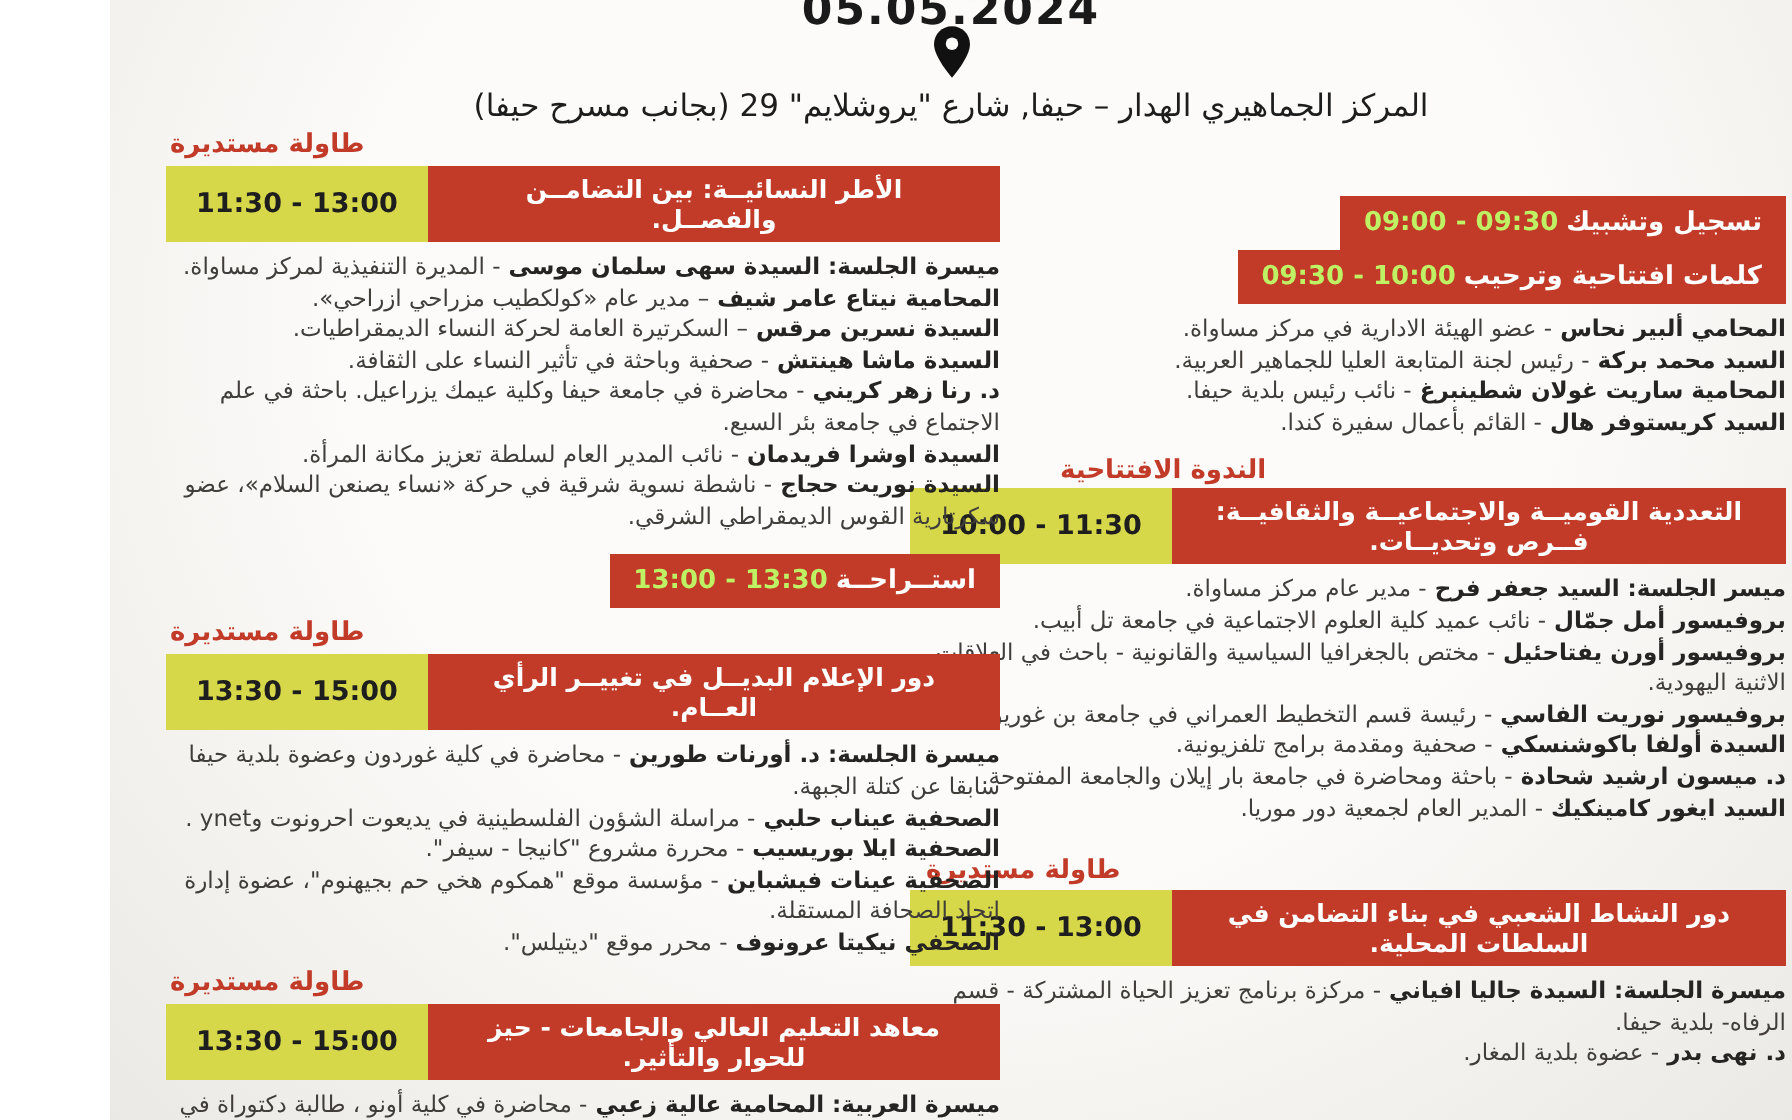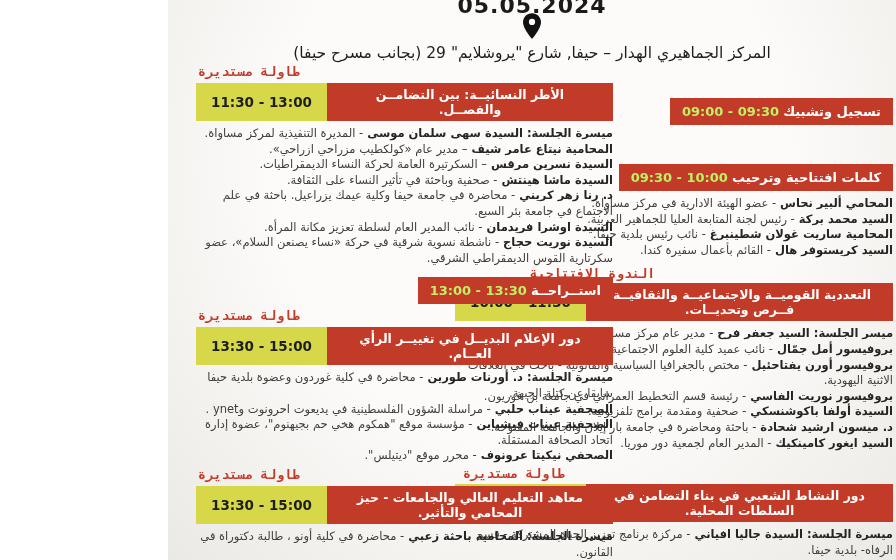--- a/index.html
+++ b/index.html
@@ -4,41 +4,41 @@
 <style>
   :root{
     --red:#c23a28;
     --chip:#d6d84a;
     --chip-text:#1e1e1e;
     --text:#403d3a;
     --bold:#262422;
   }
   html,body{margin:0;padding:0;}
   .page{
-    position:relative;width:728px;height:560px;overflow:hidden;
+    position:relative;width:841px;height:560px;overflow:hidden;
     background:radial-gradient(ellipse at 50% 30%, #fcfbf9 50%, #ebe9e5 100%);
     font-family:"DejaVu Sans", sans-serif;direction:rtl;
   }
   .date{
     position:absolute;top:-7px;left:0;right:0;text-align:center;
     font-size:22px;font-weight:bold;color:#1a1a1a;letter-spacing:1px;
   }
   .address{
     position:absolute;top:12px;left:0;right:0;
     display:flex;justify-content:center;align-items:center;gap:4px;
     font-size:15.5px;color:#1d1d1d;flex-direction:column;
   }
   .pin{display:inline-flex;align-items:center;}
   .col{position:absolute;top:60px;}
   .col-left{left:28px;width:417px;}
   .col-right{right:3px;width:438px;}
   .section{display:block;}
   .sec-label{
     color:var(--red);font-weight:bold;font-size:13px;line-height:15px;
-    text-align:left;margin-left:2px;font-family:Liberation Mono, monospace;
+    text-align:left;margin-left:2px;
   }
   .banner{box-sizing:border-box;}
   .banner-solid{
     display:inline-block;background:var(--red);color:#fff;font-weight:bold;
     font-size:13px;padding:5px 12px;line-height:17px;
   }
   .banner-solid .banner-time{color:#bef264;font-weight:bold;padding-right:4px;}
   .banner-chip{
     display:flex;flex-direction:row;align-items:stretch;background:var(--red);
     width:100%;min-height:29px;
@@ -49,21 +49,21 @@
   }
   .time-chip{
     background:var(--chip);color:var(--chip-text);font-weight:bold;font-size:13.5px;
     display:flex;align-items:center;justify-content:center;padding:0 15px;white-space:nowrap;
   }
   .speakers{margin-top:5px;text-align:right;}
   .speakers p{margin:0;font-size:11.5px;line-height:15.6px;color:var(--text);}
   .speakers b{color:var(--bold);}
   
   .col-right .section:nth-child(1){margin-top:38px;}
-  .col-right .section:nth-child(2){margin-top:39px;}
+  .col-right .section:nth-child(2){}
   .col-right .section:nth-child(3){margin-top:9px;}
   .col-right .section:nth-child(3) .sec-label{margin-left:75px;margin-bottom:1px;}
   .col-right .section:nth-child(4){margin-top:16px;}
   .col-right .section:nth-child(4) .sec-label{margin-left:8px;margin-bottom:2px;}
   .col-left .section:nth-child(1){margin-top:5px;}
   .col-left .section:nth-child(1) .sec-label{margin-bottom:3px;}
   .col-left .section:nth-child(2){margin-top:11px;}
   .col-left .section:nth-child(3){margin-top:5px;}
   .col-left .section:nth-child(3) .sec-label{margin-bottom:3px;}
   .col-left .section:nth-child(4){margin-top:4px;}
@@ -139,28 +139,29 @@
       <div class="section"><div class="banner banner-solid"><span class="banner-title">استــراحــة</span><span class="banner-time" dir="ltr">13:00 - 13:30</span></div></div>
       <div class="section">
         <div class="sec-label">طاولة مستديرة</div>
         <div class="banner banner-chip">
           <span class="banner-title">دور الإعلام البديــل في تغييــر الرأي العــام.</span>
           <span class="time-chip" dir="ltr">13:30 - 15:00</span>
         </div>
         <div class="speakers">
           <p><b>ميسرة الجلسة: د. أورنات طورين </b><span>- محاضرة في كلية غوردون وعضوة بلدية حيفا سابقا عن كتلة الجبهة.</span></p>
           <p><b>الصحفية عيناب حلبي </b><span>- مراسلة الشؤون الفلسطينية في يديعوت احرونوت وynet .</span></p>
+          <p><b>الصحفية ايلا بوريسيب </b><span>- محررة مشروع "كانيجا - سيفر".</span></p>
           <p><b>الصحفية عينات فيشباين </b><span>- مؤسسة موقع "همكوم هخي حم بجيهنوم"، عضوة إدارة اتحاد الصحافة المستقلة.</span></p>
           <p><b>الصحفي نيكيتا عرونوف </b><span>- محرر موقع "ديتيلس".</span></p>
         </div>
       </div>
       <div class="section">
         <div class="sec-label">طاولة مستديرة</div>
         <div class="banner banner-chip">
-          <span class="banner-title">معاهد التعليم العالي والجامعات - حيز المحامي والتأثير.</span>
+          <span class="banner-title">معاهد التعليم العالي والجامعات - حيز للحوار والتأثير.</span>
           <span class="time-chip" dir="ltr">13:30 - 15:00</span>
         </div>
         <div class="speakers">
-          <p><b>ميسرة الجلسة: المحامية باحثة زعبي </b><span>- محاضرة في كلية أونو ، طالبة دكتوراة في القانون.</span></p>
+          <p><b>ميسرة العربية: المحامية عالية زعبي </b><span>- محاضرة في كلية أونو ، طالبة دكتوراة في القانون.</span></p>
         </div>
       </div>
     </div>
 </div>
 
 </body></html>

